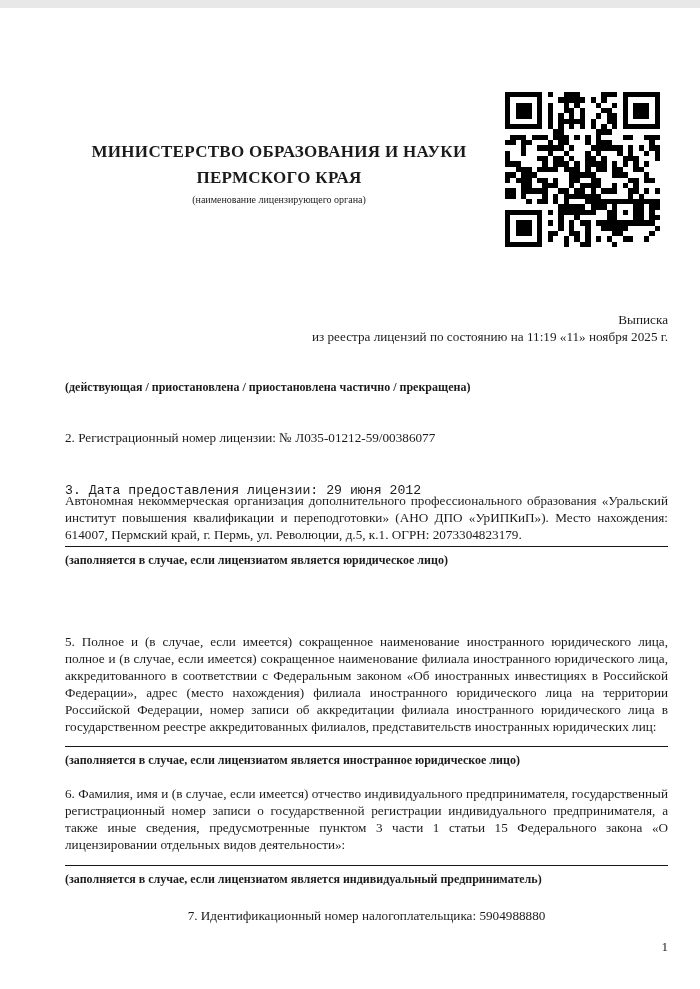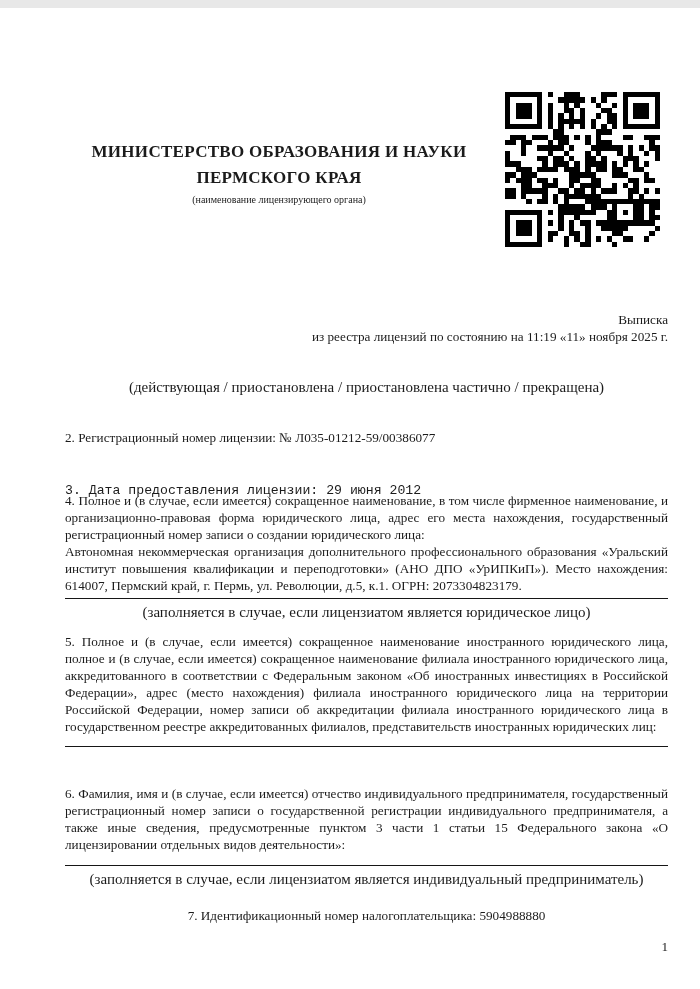--- a/index.html
+++ b/index.html
@@ -33,23 +33,24 @@
     shape-rendering:crispEdges;
   }
   .block{
     position:absolute;left:65px;width:603px;
     font-size:13.2px;line-height:17.1px;
   }
   .center{text-align:right;}
   .para{margin:0;text-align:justify;}
   .plain{margin:0;}
   .caption{
-    font-size:15px;line-height:12px;
-    text-align:center;
+    font-size:12px;line-height:12px;
+    text-align:left;
     margin-top:7px;
+    font-weight:bold;
   }
   .caption.tight{margin-top:3px;}
   .rule{
     border:0;border-top:1.4px solid #161616;
     height:0;width:100%;margin:0;
   }
   .rule.after-4{margin-top:3px;}
   .rule.after-5{margin-top:10px;}
   .rule.after-6{margin-top:12px;}
 </style>
@@ -509,29 +510,29 @@
 
   <div class="block" style="top:421px;">
     <p class="plain">2. Регистрационный номер лицензии: № Л035-01212-59/00386077</p>
   </div>
 
   <div class="block" style="top:474px;font-family:Liberation Mono, monospace;">
     <p class="plain">3. Дата предоставления лицензии: 29 июня 2012</p>
   </div>
 
   <div class="block" style="top:484px;">
-    <p class="para">4. Полное и (в случае, если имеется) сокращенное наименование, в том числе фирменное наименование, и организационно-правовая форма юридического лица, адрес его места нахождения, государственный регистрационный номер записи о создании юридического лица:</p>
     <p class="para">Автономная некоммерческая организация дополнительного профессионального образования «Уральский институт повышения квалификации и переподготовки» (АНО ДПО «УрИПКиП»). Место нахождения: 614007, Пермский край, г. Пермь, ул. Революции, д.5, к.1. ОГРН: 2073304823179.</p>
     <hr class="rule after-4">
     <div class="caption">(заполняется в случае, если лицензиатом является юридическое лицо)</div>
   </div>
 
   <div class="block" style="top:625px;">
     <p class="para">5. Полное и (в случае, если имеется) сокращенное наименование иностранного юридического лица, полное и (в случае, если имеется) сокращенное наименование филиала иностранного юридического лица, аккредитованного в соответствии с Федеральным законом «Об иностранных инвестициях в Российской Федерации», адрес (место нахождения) филиала иностранного юридического лица на территории Российской Федерации, номер записи об аккредитации филиала иностранного юридического лица в государственном реестре аккредитованных филиалов, представительств иностранных юридических лиц:</p>
     <hr class="rule after-5">
+    <div class="caption">(заполняется в случае, если лицензиатом является иностранное юридическое лицо)</div>
   </div>
 
   <div class="block" style="top:777px;">
     <p class="para">6. Фамилия, имя и (в случае, если имеется) отчество индивидуального предпринимателя, государственный регистрационный номер записи о государственной регистрации индивидуального предпринимателя, а также иные сведения, предусмотренные пунктом 3 части 1 статьи 15 Федерального закона «О лицензировании отдельных видов деятельности»:</p>
     <hr class="rule after-6">
     <div class="caption">(заполняется в случае, если лицензиатом является индивидуальный предприниматель)</div>
   </div>
 
   <div class="block" style="top:899px;text-align:center;">
     <p class="plain">7. Идентификационный номер налогоплательщика: 5904988880</p>

